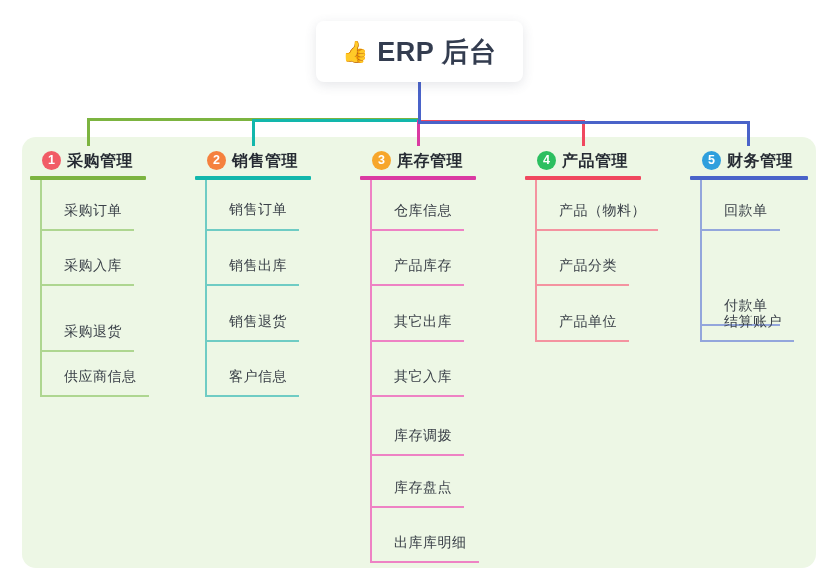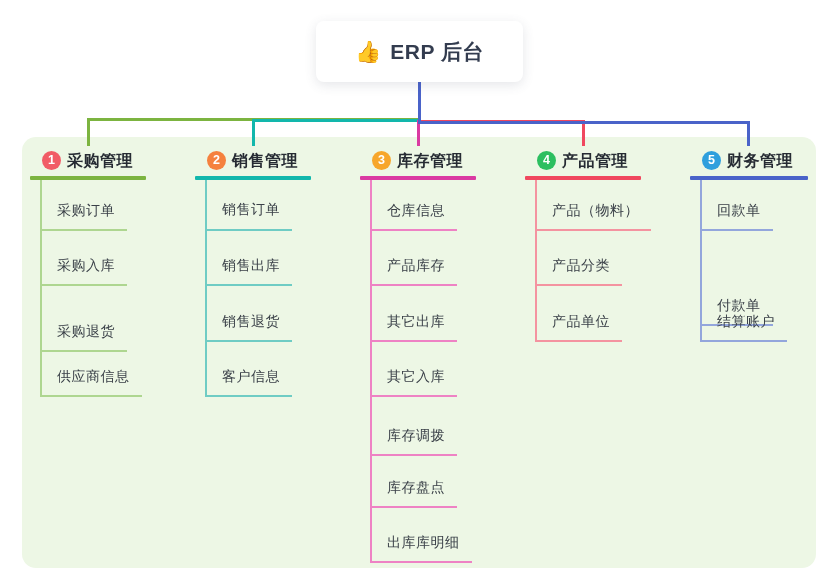--- a/index.html
+++ b/index.html
@@ -15,38 +15,38 @@
   }
   
   #root-node{
     position:absolute;left:316px;top:21px;width:207px;height:61px;
     background:#ffffff;border-radius:8px;
     box-shadow:0 3px 12px rgba(70,80,100,0.14);
     display:flex;align-items:center;justify-content:center;gap:9px;
     z-index:20;
   }
   #root-node .root-icon{font-size:21px;line-height:1;}
-  #root-node .root-title{font-size:21px;font-weight:600;color:#333c4f;letter-spacing:0.5px;}
+  #root-node .root-title{font-size:27px;font-weight:600;color:#333c4f;letter-spacing:0.5px;}
   
   .hline,.vline{position:absolute;}
   
   .branch-col{position:absolute;width:165px;height:1px;z-index:10;}
   .branch-badge{
     position:absolute;left:12px;top:5px;width:19px;height:19px;border-radius:50%;
     color:#ffffff;font-size:12.5px;font-weight:600;line-height:19px;text-align:center;
   }
   .branch-title{
     position:absolute;left:37px;top:3px;font-size:16px;font-weight:600;
     color:#262b33;line-height:24px;white-space:nowrap;letter-spacing:0.5px;
   }
   .branch-underline{position:absolute;left:0;top:30px;height:4px;border-radius:1px;}
   .branch-vline{position:absolute;left:10px;top:34px;width:2px;}
   .child-node{
     position:absolute;left:10px;display:inline-block;white-space:nowrap;
-    padding:0 12px 6px 17px;line-height:26px;font-size:14px;color:#3a4048;
+    padding:0 12px 6px 24px;line-height:26px;font-size:14px;color:#3a4048;
     border-bottom:2px solid;letter-spacing:0.5px;
   }
 </style>
 </head>
 <body>
 
 <div id="canvas">
   <div id="panel" style="background: rgb(237, 247, 229);"></div>
   <div id="lines">
       <div class="hline" style="left: 87px; top: 118px; width: 334px; height: 3px; background: rgb(124, 180, 64); z-index: 1;"></div>

